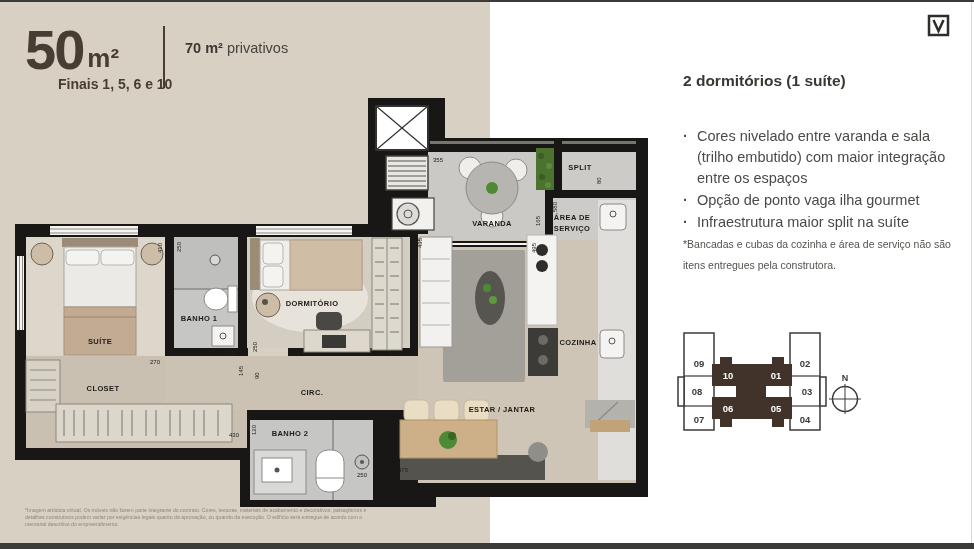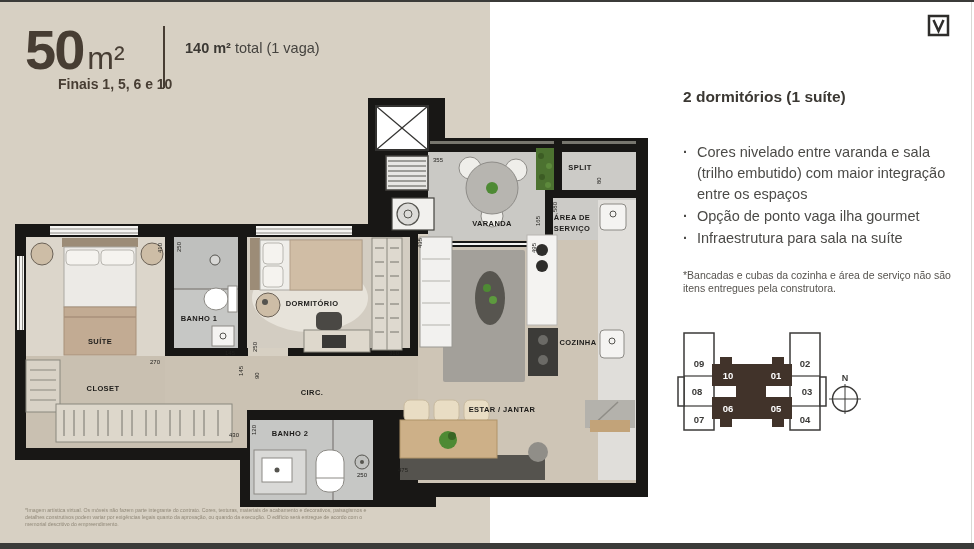--- a/index.html
+++ b/index.html
@@ -6,32 +6,32 @@
   body{font-family:"Liberation Sans", sans-serif;}
   .page{position:relative;width:974px;height:549px;background:#ffffff;overflow:hidden;}
   .abs{position:absolute;}
   .topbar{left:0;top:0;width:974px;height:2px;background:#3b3b39;}
   .bottombar{left:0;top:543px;width:974px;height:6px;background:#3b3b39;}
   .beige{left:0;top:2px;width:490px;height:541px;background:#d7d0c3;}
   .edge-line{left:971px;top:2px;width:1px;height:541px;background:#dad8d4;}
 
   .title-wrap{left:25px;top:24px;display:flex;align-items:flex-end;color:#473d33;}
   .title-num{font-size:56px;font-weight:bold;line-height:50px;letter-spacing:-2px;}
-  .title-unit{font-size:32px;font-weight:normal;line-height:34px;margin-left:4px;margin-top:17px;}
+  .title-unit{font-size:26px;font-weight:bold;line-height:34px;margin-left:4px;margin-top:17px;}
   .finais{left:26px;top:76px;font-size:14px;font-weight:bold;color:#473d33;margin-left:32px;}
   .vdivider{left:163px;top:26px;width:1.5px;height:62px;background:#473d33;}
   .priv{left:185px;top:36px;font-size:14.5px;color:#45433f;line-height:25px;}
   .priv b{color:#3b3833;}
 
-  .details{left:683px;top:84px;width:272px;color:#3b3833;}
+  .details{left:683px;top:68px;width:272px;color:#3b3833;}
   .details .t{font-size:15.5px;font-weight:bold;line-height:26px;color:#3b3833;}
   .bullets{margin-top:32px;font-size:14.5px;color:#4b4a47;}
   .bullet-row{display:flex;line-height:21px;margin-bottom:1px;}
   .bullet-dot{width:14px;font-weight:bold;flex:none;}
-  .footnote{margin-top:20px;font-size:10.5px;line-height:13px;color:#56534e;width:270px;}
+  .footnote{margin-top:1px;font-size:10.5px;line-height:21px;color:#56534e;width:270px;}
 
   .scale-note{left:24px;top:450px;font-size:7.5px;color:#6e685e;}
   .fine-print{left:25px;top:507px;width:352px;font-size:5.2px;line-height:7px;color:#908878;}
 
   svg text{font-family:"Liberation Sans", sans-serif;}
   .room-lb{font-size:7.5px;font-weight:bold;fill:#1c1b19;letter-spacing:.4px;}
   .dim-lb{font-size:6px;fill:#23221f;}
   .kp-num{font-size:9.5px;font-weight:bold;fill:#3b3a38;}
   .kp-num-w{font-size:9.5px;font-weight:bold;fill:#ffffff;}
 </style>
@@ -42,37 +42,37 @@
   <div class="abs topbar"></div>
   <div class="abs beige"></div>
 
   <div class="abs title-wrap">
     <span class="title-num">50</span>
     <span class="title-unit">m²</span>
   </div>
   <div class="abs finais">Finais 1, 5, 6 e 10</div>
   <div class="abs vdivider"></div>
   <div class="abs priv">
-    <div><b>140 m²</b><span> total (1 vaga)</span></div>
+    <div><b>70 m²</b><span> privativos</span></div>
   </div>
 
   <div class="abs details">
     <div class="t">2 dormitórios (1 suíte)</div>
     <div class="bullets">
       <div class="bullet-row">
         <span class="bullet-dot">·</span>
         <span>Cores nivelado entre varanda e sala (trilho embutido) com maior integração entre os espaços</span>
       </div>
       <div class="bullet-row">
         <span class="bullet-dot">·</span>
         <span>Opção de ponto vaga ilha gourmet</span>
       </div>
       <div class="bullet-row">
         <span class="bullet-dot">·</span>
-        <span>Infraestrutura para sala na suíte</span>
+        <span>Infraestrutura maior split na suíte</span>
       </div>
     </div>
     <div class="footnote">*Bancadas e cubas da cozinha e área de serviço não são itens entregues pela construtora.</div>
   </div>
 
   <div class="abs scale-note">Situação sem escala.</div>
   <div class="abs fine-print">*Imagem artística virtual. Os móveis não fazem parte integrante do contrato. Cores, texturas, materiais de acabamento e decorativos, paisagismos e detalhes construtivos podem variar por exigências legais quanto da aprovação, ou quando da execução. O edifício será entregue de acordo com o memorial descritivo do empreendimento.</div>
 
   <svg class="abs" style="left:0;top:0;" width="974" height="549" viewBox="0 0 974 549">
 

